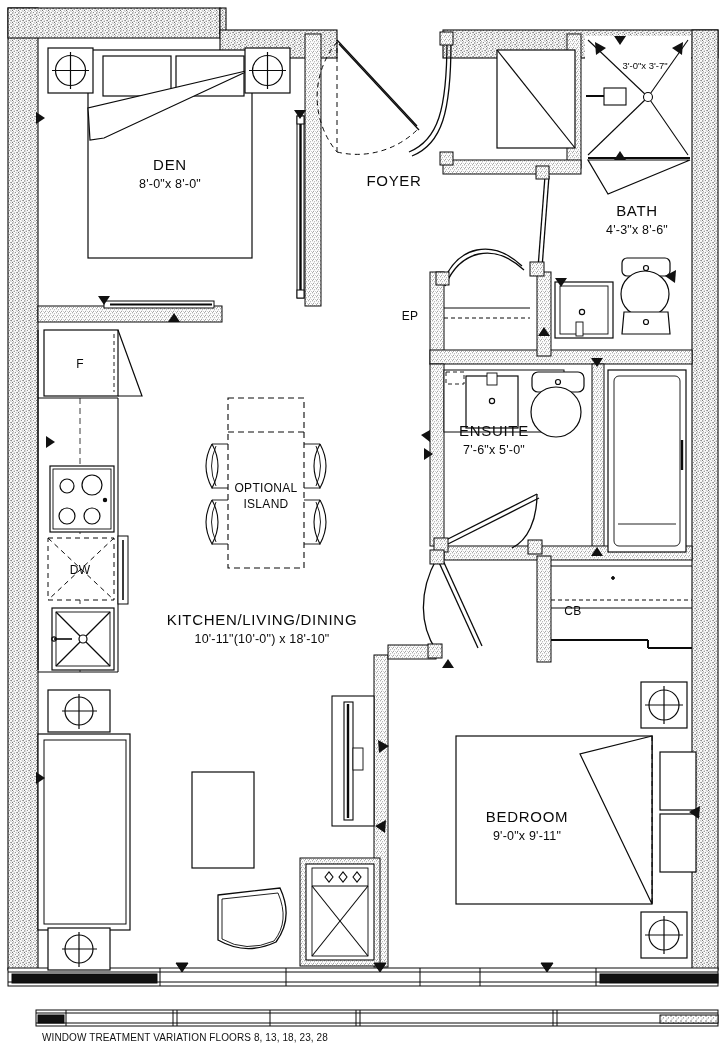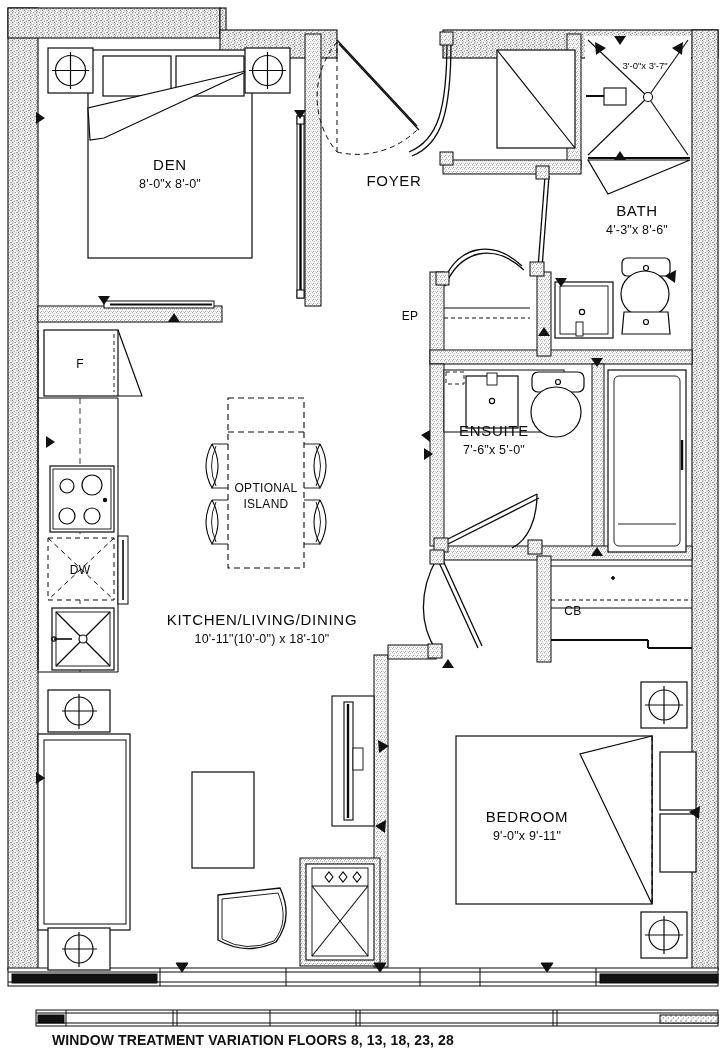--- a/index.html
+++ b/index.html
@@ -7,22 +7,22 @@
   body{width:727px;height:1050px;overflow:hidden;
        font-family:"Liberation Sans","DejaVu Sans",sans-serif;}
   #plan{position:relative;width:727px;height:1050px;background:#fff;}
   svg{display:block;}
   .lbl{font-family:"Liberation Sans","DejaVu Sans",sans-serif;
        fill:#0a0a0a;text-anchor:middle;font-weight:500;}
   .lbl-room{font-size:15px;letter-spacing:0.7px;}
   .lbl-dim{font-size:12.5px;letter-spacing:0.2px;}
   .lbl-small{font-size:12px;letter-spacing:0.3px;}
   .lbl-tiny{font-size:9.5px;letter-spacing:0px;}
-  .caption{position:absolute;left:52px;top:1032px;
-           font-size:14px;font-weight:700;color:#111;
+  .caption{position:absolute;left:42px;top:1032px;
+           font-size:10px;font-weight:400;color:#111;
            letter-spacing:0.1px;white-space:nowrap;
            font-family:"Liberation Sans","DejaVu Sans",sans-serif;}
   .wm{position:absolute;left:18px;top:982px;width:400px;height:50px;
       font-size:46px;font-weight:700;color:rgba(110,110,110,0.16);
       letter-spacing:1px;pointer-events:none;
       font-family:"Liberation Sans","DejaVu Sans",sans-serif;}
 </style>
 </head>
 <body>
 

